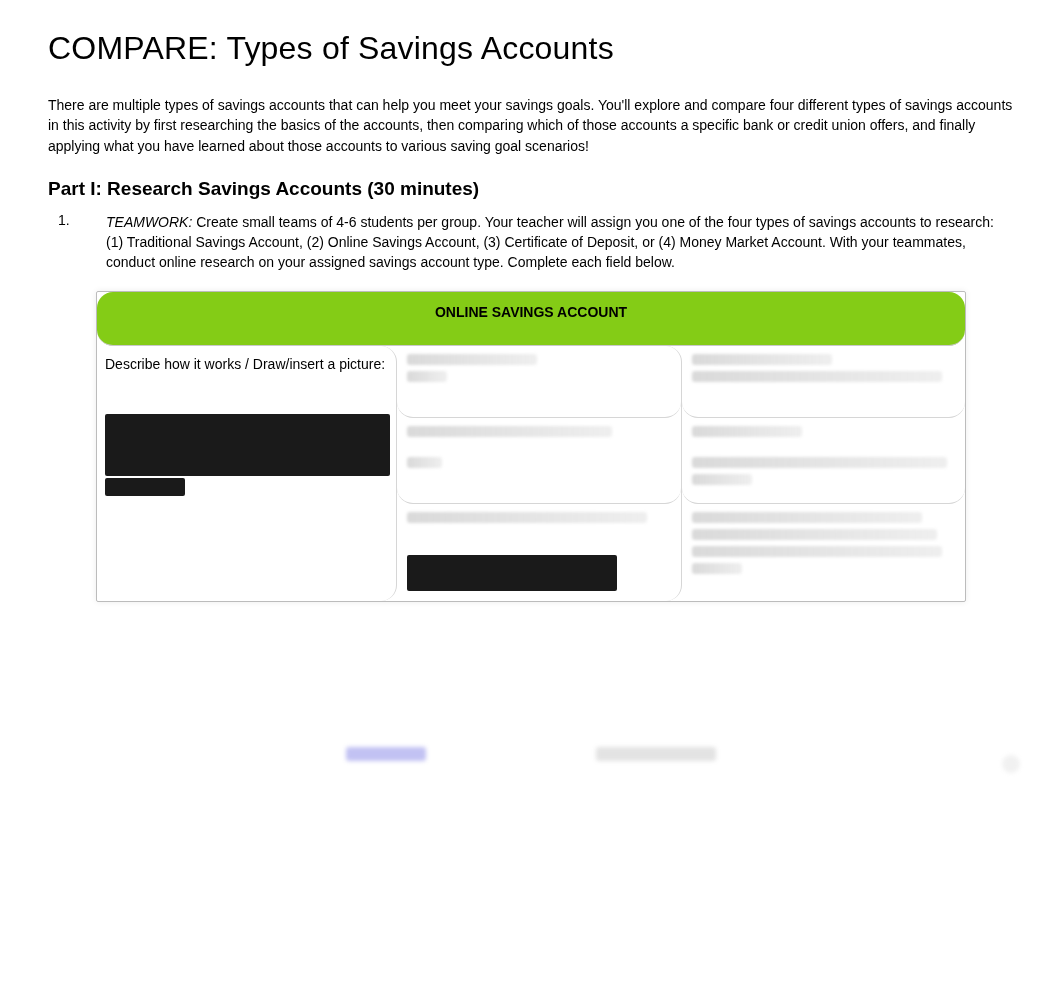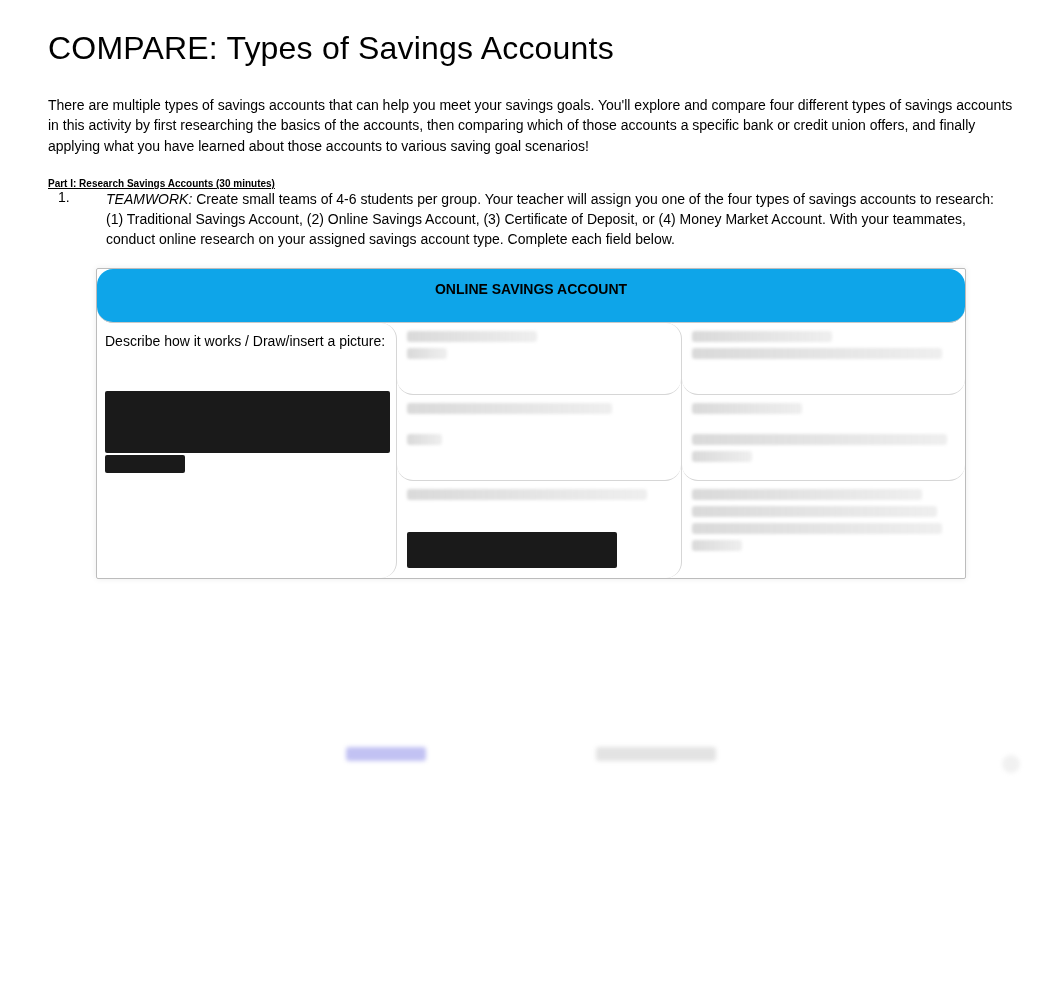--- a/index.html
+++ b/index.html
@@ -24,24 +24,23 @@
       font-weight: 400;
       margin-bottom: 28px;
       letter-spacing: 0.2px;
     }
     .intro {
       font-size: 14px;
       line-height: 1.45;
       margin-bottom: 22px;
     }
     .part-heading {
-      font-size: 10px;
+      font-size: 19px;
       font-weight: 700;
-      margin-bottom: 0;
-      text-decoration: underline;
+      margin-bottom: 12px;
     }
     .list {
       padding-left: 34px;
     }
     .list-item-num {
       float: left;
       margin-left: -24px;
       font-size: 14px;
     }
     .list-item-text {
@@ -54,21 +53,21 @@
       font-style: italic;
     }
     .table-wrap {
       margin-left: 48px;
       width: 870px;
       border: 1px solid #bcbcbc;
       box-shadow: 0 0 6px rgba(0,0,0,0.08);
       border-radius: 2px;
     }
     .table-header {
-      background: #0ea5e9;
+      background: #84cc16;
       text-align: center;
       padding: 12px 8px 22px 8px;
       border-bottom: 1px solid #c9c9c9;
     }
     .table-header-line1 {
       font-size: 14px;
       font-weight: 700;
       margin-bottom: 3px;
     }
     .table-header-line2 {

